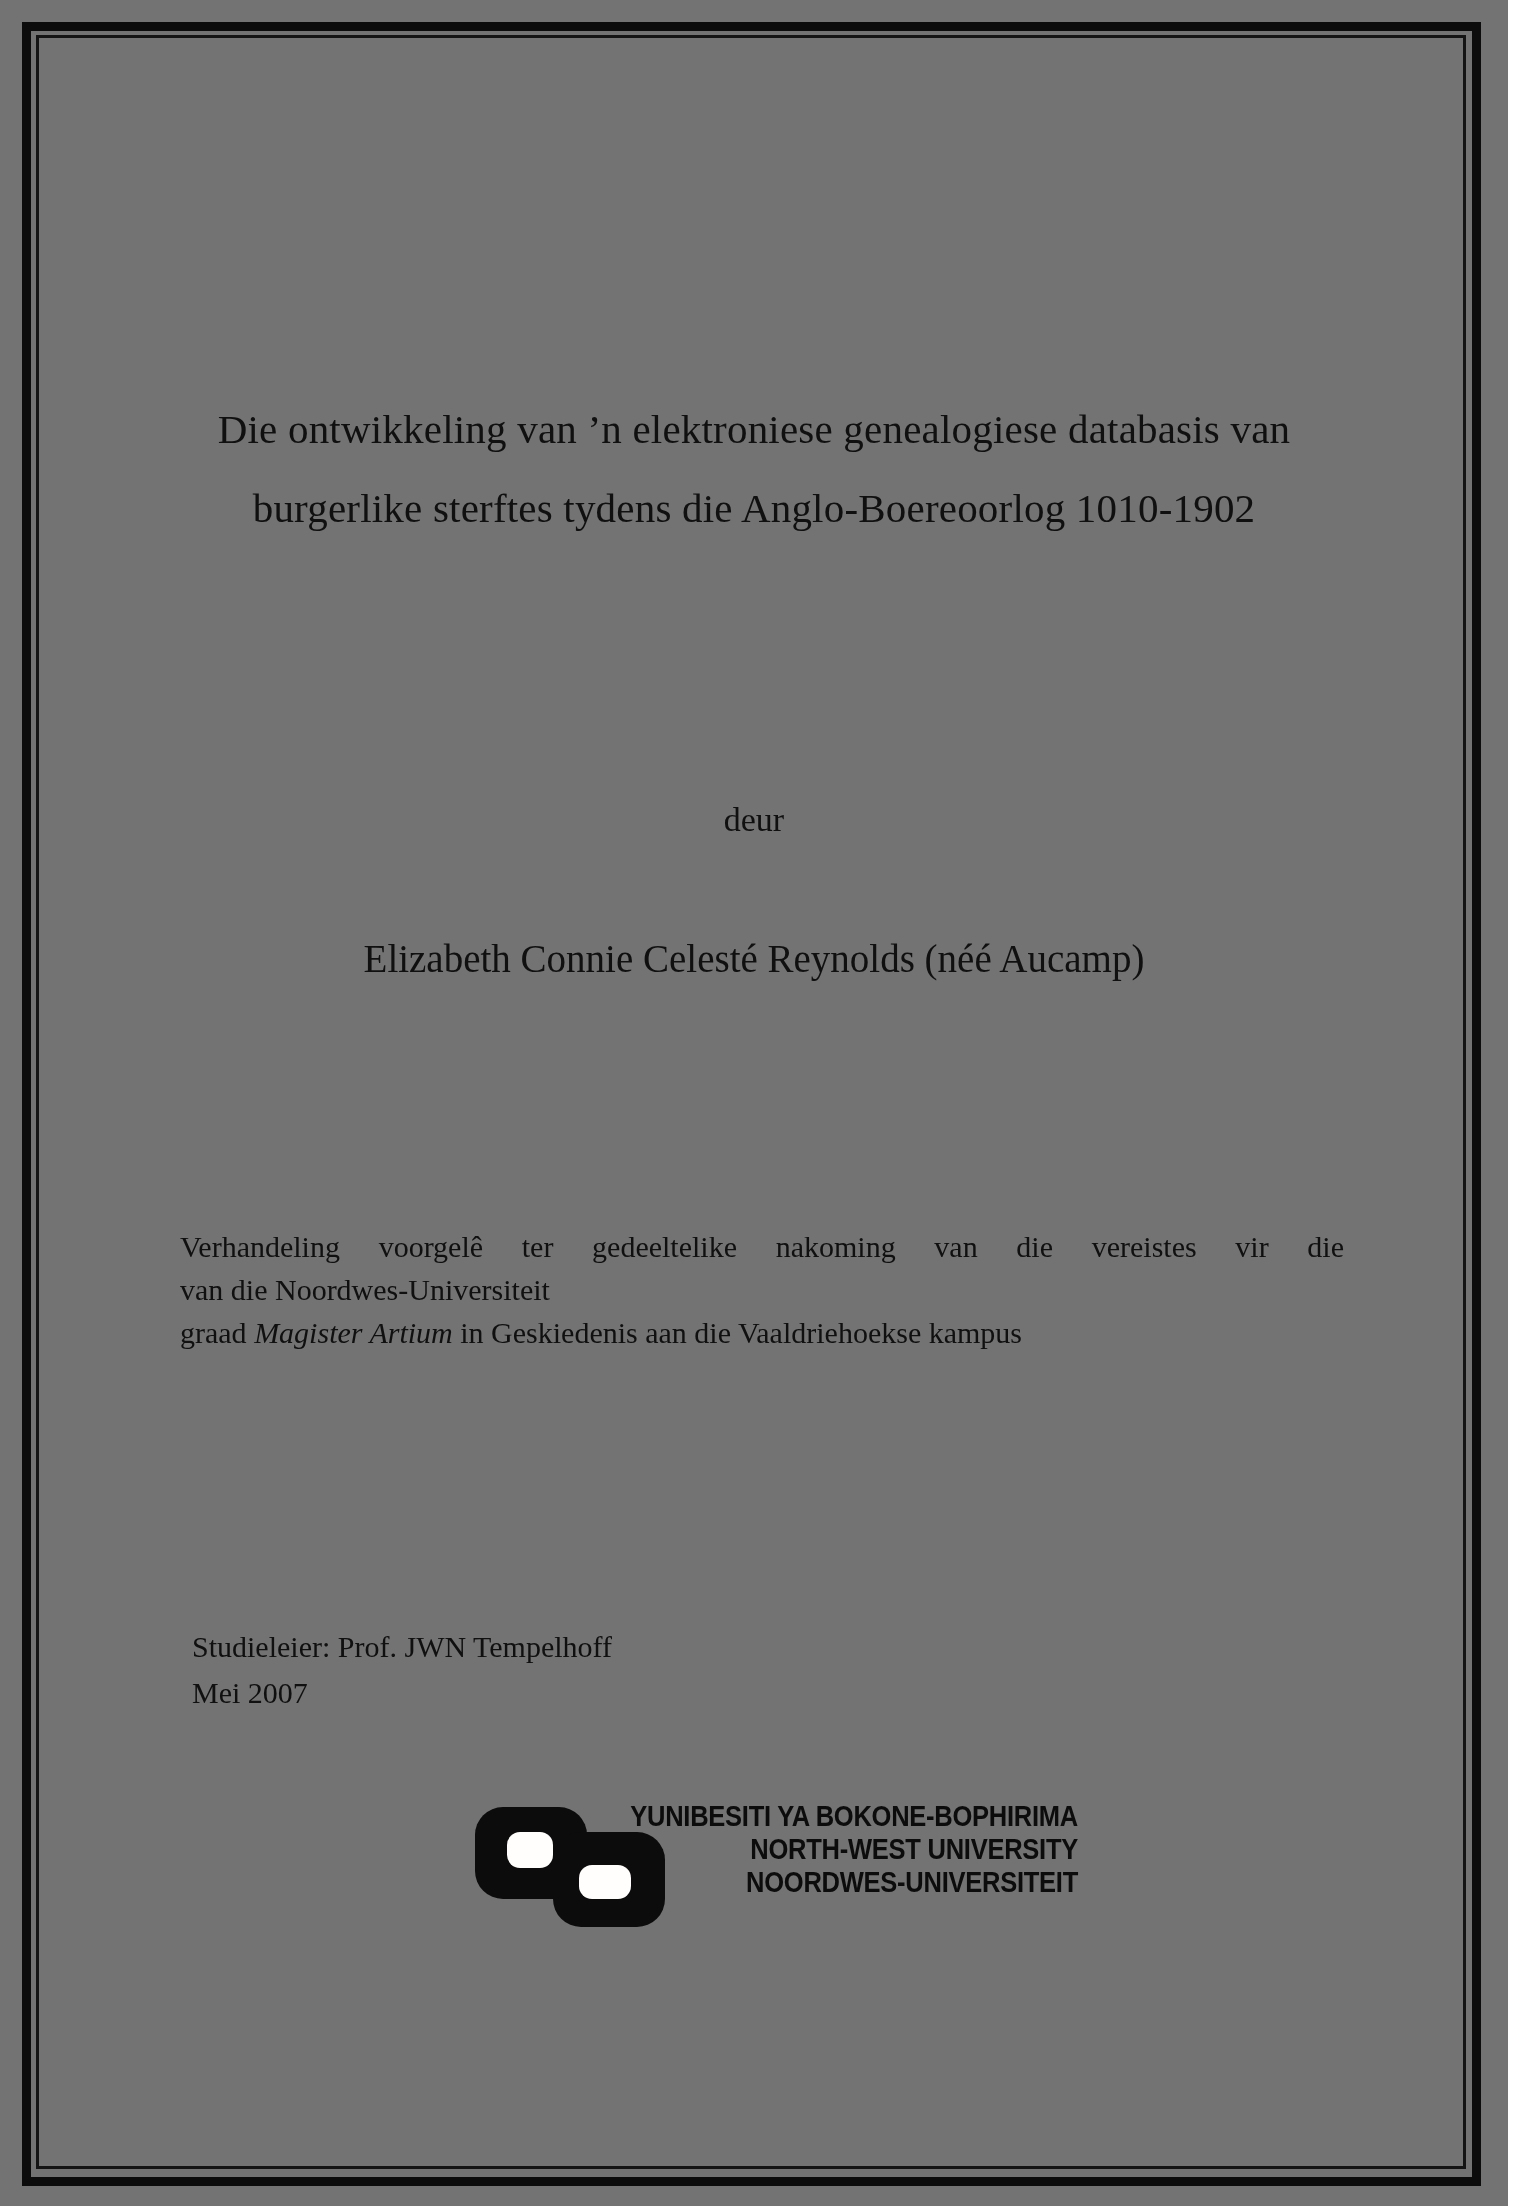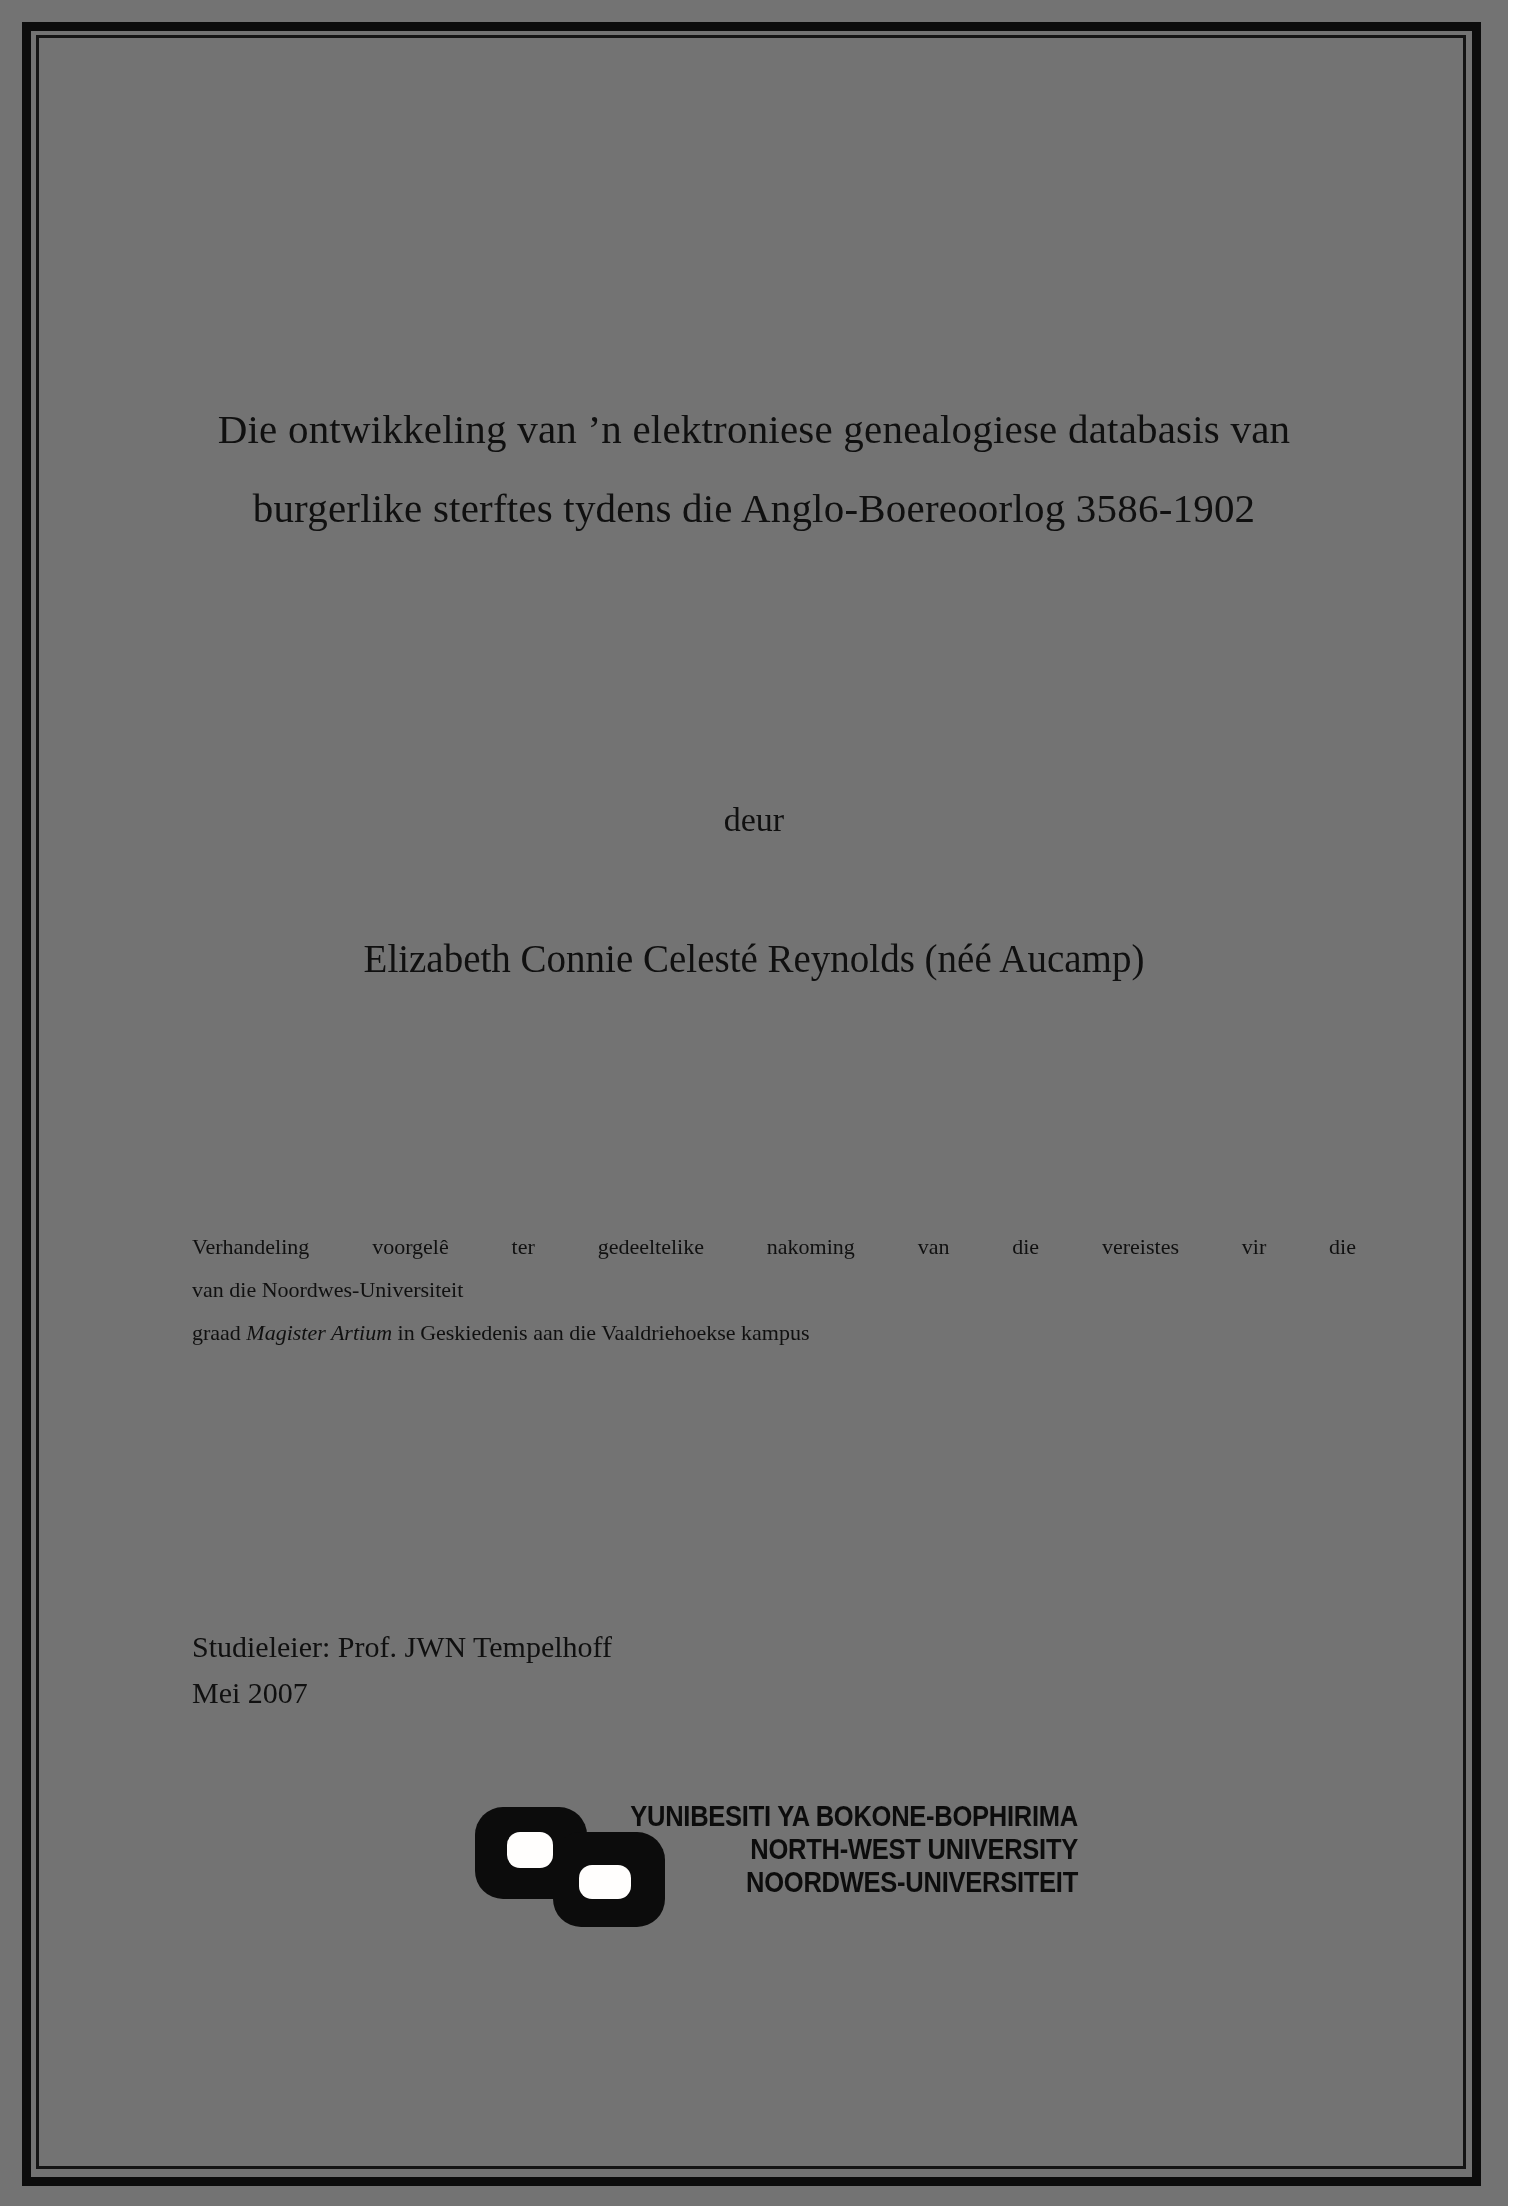--- a/index.html
+++ b/index.html
@@ -41,23 +41,23 @@
   }
   .author {
     position: absolute;
     left: 0; right: 0; top: 936px;
     text-align: center;
     font-size: 39px;
     line-height: 46px;
   }
   .statement {
     position: absolute;
-    left: 192px; top: 1225px;
+    left: 180px; top: 1225px;
     width: 1164px;
-    font-size: 22px;
+    font-size: 30px;
     line-height: 43px;
   }
   .st-justify { text-align: justify; text-align-last: justify; word-spacing: 2px; }
   .statement em { font-style: italic; }
   .supervisor {
     position: absolute;
     left: 192px; top: 1624px;
     font-size: 30px;
     line-height: 46px;
   }
@@ -85,21 +85,21 @@
 </head>
 <body>
 
 <div class="page">
 
   <div class="border-outer"></div>
   <div class="border-inner"></div>
 
   <h1 class="title">
     <span class="tline">Die ontwikkeling van ’n elektroniese genealogiese databasis van</span>
-    <span class="tline">burgerlike sterftes tydens die Anglo-Boereoorlog 3586-1902</span>
+    <span class="tline">burgerlike sterftes tydens die Anglo-Boereoorlog 1010-1902</span>
   </h1>
 
   <div class="byline-label">deur</div>
 
   <div class="author">Elizabeth Connie Celesté Reynolds (néé Aucamp)</div>
 
   <div class="statement">
     <div class="st-justify">Verhandeling voorgelê ter gedeeltelike nakoming van die vereistes vir die</div>
     <div>van die Noordwes-Universiteit</div>
     <div><span>graad </span><em>Magister Artium</em><span> in Geskiedenis aan die Vaaldriehoekse kampus</span></div>

